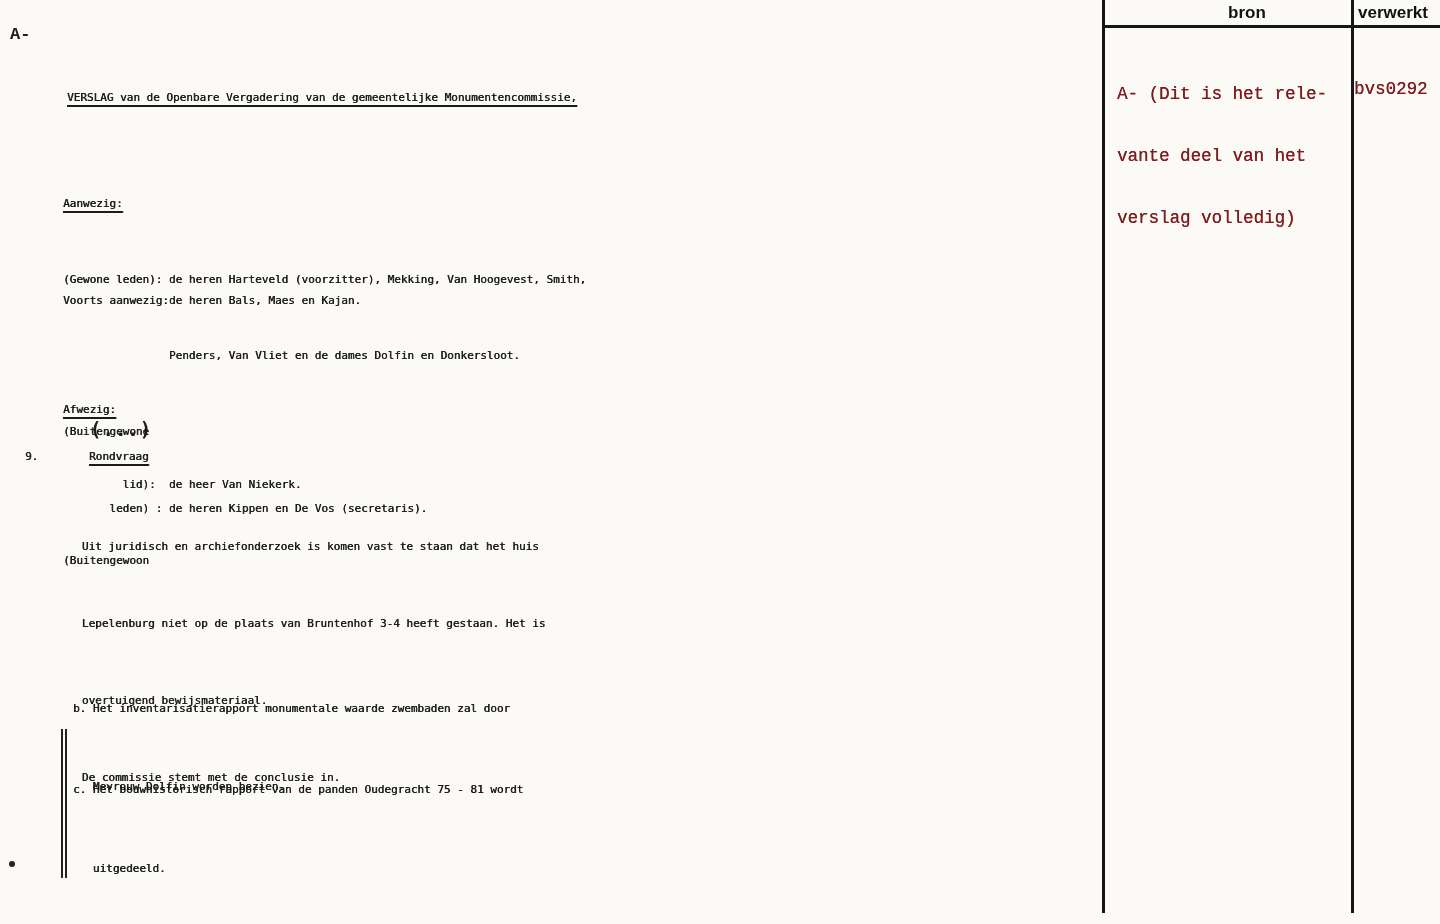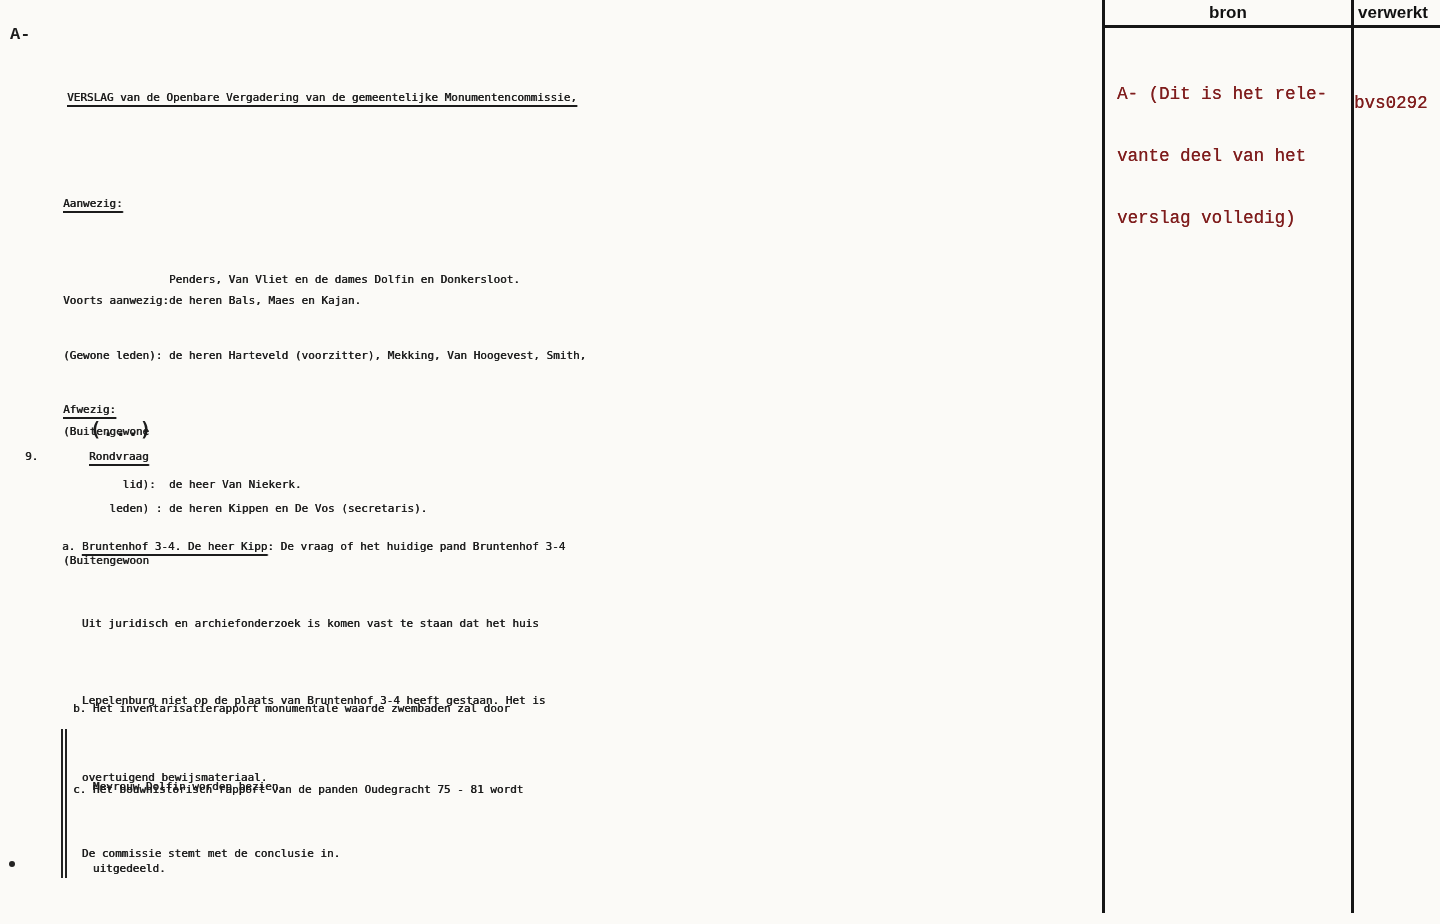--- a/index.html
+++ b/index.html
@@ -61,41 +61,40 @@
 <div class="page">
 
   <div class="abs marker" style="left:10px; top:25px;">A-</div>
 
   <div class="abs mono" style="left:67px; top:29px; line-height:27.5px;">
     <div><span class="ul">VERSLAG van de Openbare Vergadering van de gemeentelijke Monumentencommissie,</span></div>
   </div>
 
   <div class="abs mono" style="left:63px; top:140px; line-height:25.4px;">
     <div><span class="ul">Aanwezig:</span></div>
+    <div>(Gewone leden): de heren Harteveld (voorzitter), Mekking, Van Hoogevest, Smith,</div>
     <div>                Penders, Van Vliet en de dames Dolfin en Donkersloot.</div>
-    <div>(Gewone leden): de heren Harteveld (voorzitter), Mekking, Van Hoogevest, Smith,</div>
     <div>(Buitengewone</div>
     <div>       leden) : de heren Kippen en De Vos (secretaris).</div>
   </div>
 
   <div class="abs mono" style="left:63px; top:294px;text-align:center;">Voorts aanwezig:de heren Bals, Maes en Kajan.</div>
 
   <div class="abs mono" style="left:63px; top:346px; line-height:25.3px;">
     <div><span class="ul">Afwezig:</span></div>
     <div>         lid):  de heer Van Niekerk.</div>
     <div>(Buitengewoon</div>
   </div>
 
   <div class="abs ellipsis" style="left:90px; top:418px;">(...)</div>
 
   <div class="abs mono" style="left:25px; top:450px;">9.</div>
   <div class="abs mono" style="left:65px; top:450px;margin-left:24px;"><span class="ul">Rondvraag</span></div>
 
   <div class="abs mono" style="left:62px; top:483px; line-height:25.6px;">
-    <div><span>a. </span><span class="ul">Bruntenhof 3-4. De heer Kipp</span><span>: De vraag of het huidige pand Bruntenhof 3-4</span></div>
     <div>   Uit juridisch en archiefonderzoek is komen vast te staan dat het huis</div>
     <div>   Lepelenburg niet op de plaats van Bruntenhof 3-4 heeft gestaan. Het is</div>
     <div>   overtuigend bewijsmateriaal.</div>
     <div>   De commissie stemt met de conclusie in.</div>
   </div>
 
   <div class="abs mono" style="left:73px; top:645px; line-height:25.7px;">
     <div>b. Het inventarisatierapport monumentale waarde zwembaden zal door</div>
     <div>   Mevrouw Dolfin worden bezien.</div>
   </div>
@@ -111,25 +110,25 @@
     
   </div>
 
   <div class="abs bullet" style="left:9px; top:861px;"></div>
 
   <div>
     <div class="abs tline" style="left:1102px; top:0; width:3px; height:913px;"></div>
     <div class="abs tline" style="left:1351px; top:0; width:3px; height:913px;"></div>
     <div class="abs tline" style="left:1102px; top:25px; width:338px; height:3px;"></div>
 
-    <div class="abs thead" style="left:1105px; top:3px; width:246px; text-align:center;">bron</div>
+    <div class="abs thead" style="left:1105px; top:3px; width:284px; text-align:center;">bron</div>
     <div class="abs thead" style="left:1358px; top:3px;">verwerkt</div>
 
     <div class="abs tcell" style="left:1117px; top:43px;">
       <div>A- (Dit is het rele-</div>
       <div>vante deel van het</div>
       <div>verslag volledig)</div>
     </div>
 
-    <div class="abs tcell" style="left:1354px; top:93px;">bvs0292</div>
+    <div class="abs tcell" style="left:1354px; top:79px;">bvs0292</div>
   </div>
 
 </div>
 
 </body></html>

